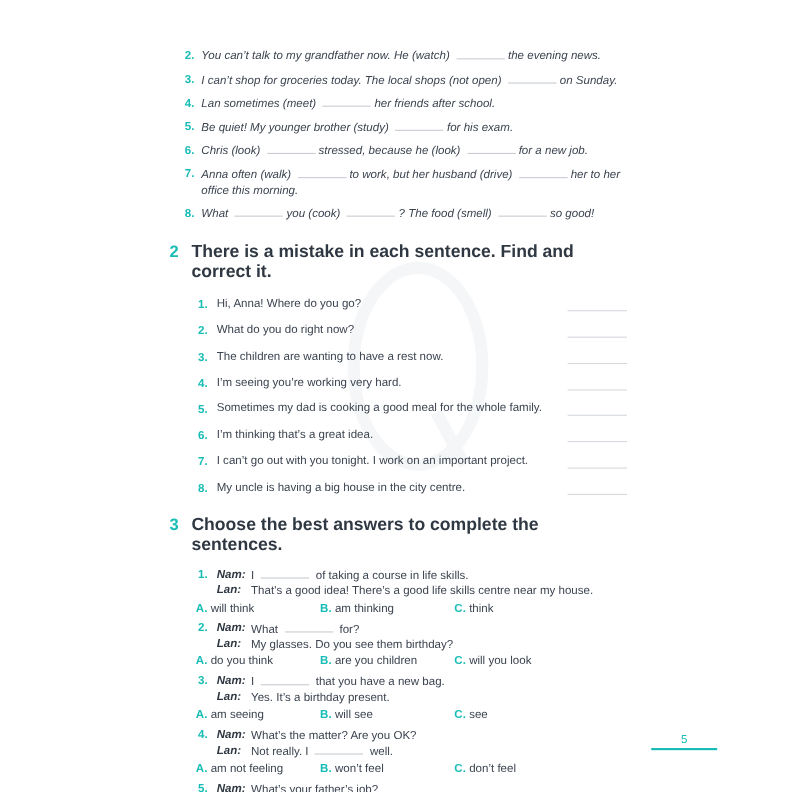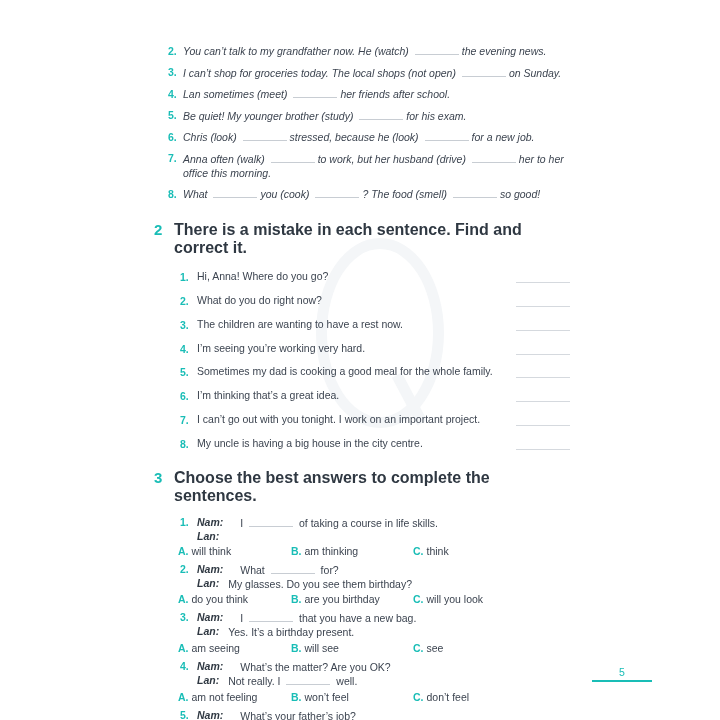--- a/index.html
+++ b/index.html
@@ -144,21 +144,21 @@
   .mc-line .spacer {
     width: 29px;
     flex: 0 0 29px;
   }
   .speaker {
     font-weight: bold;
     font-style: italic;
     color: #2f3842;
     font-size: 10.5px;
     flex: 0 0 auto;
-    margin-right: 17px;
+    margin-right: 5px;
   }
   .speaker.lan { margin-right: 9px; }
   .mc-line .say { flex: 1 1 auto; }
 
   .options {
     display: flex;
     margin: 2.5px 0 6px 10px;
   }
   .opt { display: flex; align-items: baseline; }
   .opt-a { flex: 0 0 113px; }
@@ -286,20 +286,21 @@
   <ul class="mc-list" id="ex3-list">
       <li class="mc-item">
         <div class="mc-line">
           <span class="num">1.</span>
           <span class="speaker">Nam:</span>
           <span class="say txt">I <span class="blank"></span> of taking a course in life skills.</span>
         </div>
         <div class="mc-line">
           <span class="spacer"></span>
           <span class="speaker lan">Lan:</span>
+          <span class="say txt">That’s a good idea! There’s a good life skills centre near my house.</span>
         </div>
         <div class="options">
           <span class="opt opt-a">
             <span class="opt-letter">A.</span>
             <span class="opt-text">will think</span>
           </span>
           <span class="opt opt-b">
             <span class="opt-letter">B.</span>
             <span class="opt-text">am thinking</span>
           </span>
@@ -320,21 +321,21 @@
           <span class="speaker lan">Lan:</span>
           <span class="say txt">My glasses. Do you see them birthday?</span>
         </div>
         <div class="options">
           <span class="opt opt-a">
             <span class="opt-letter">A.</span>
             <span class="opt-text">do you think</span>
           </span>
           <span class="opt opt-b">
             <span class="opt-letter">B.</span>
-            <span class="opt-text">are you birthday</span>
+            <span class="opt-text">are you children</span>
           </span>
           <span class="opt opt-c">
             <span class="opt-letter">C.</span>
             <span class="opt-text">will you look</span>
           </span>
         </div>
       </li>
       <li class="mc-item">
         <div class="mc-line">
           <span class="num">3.</span>

